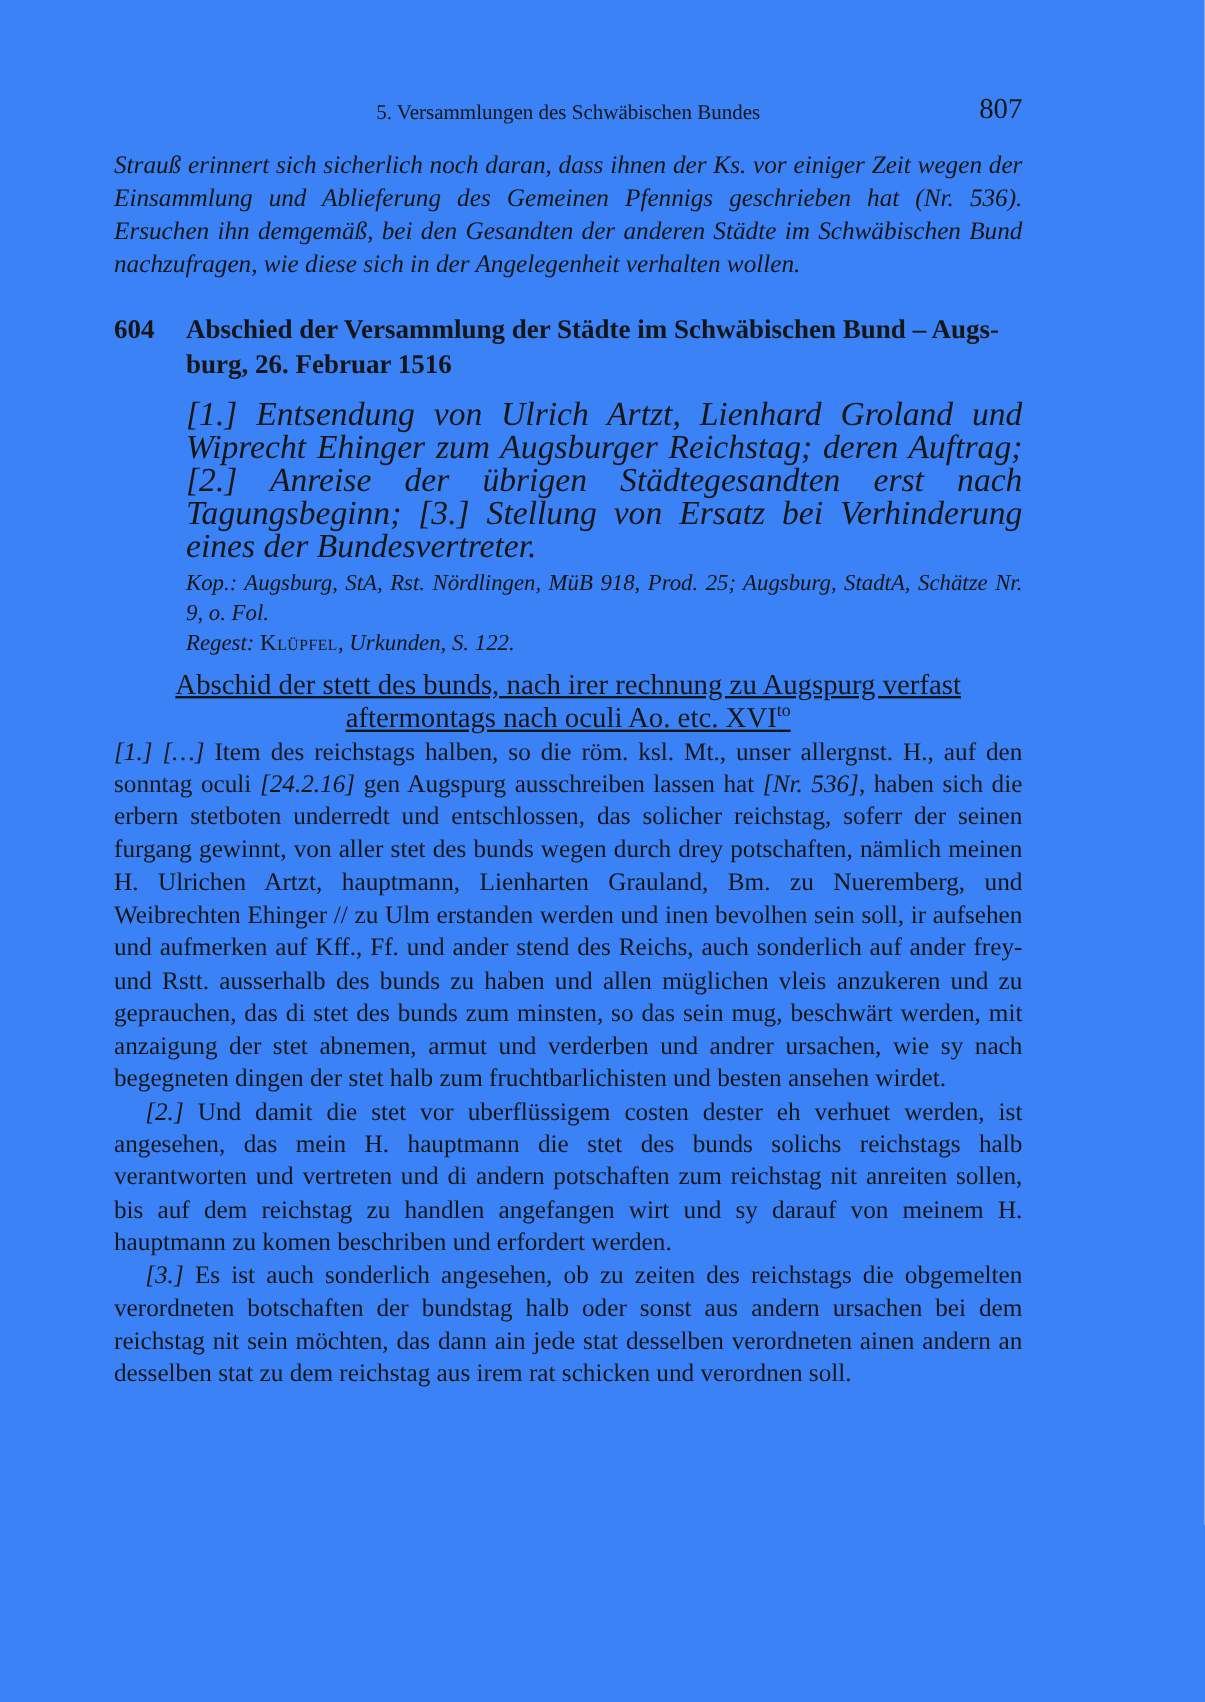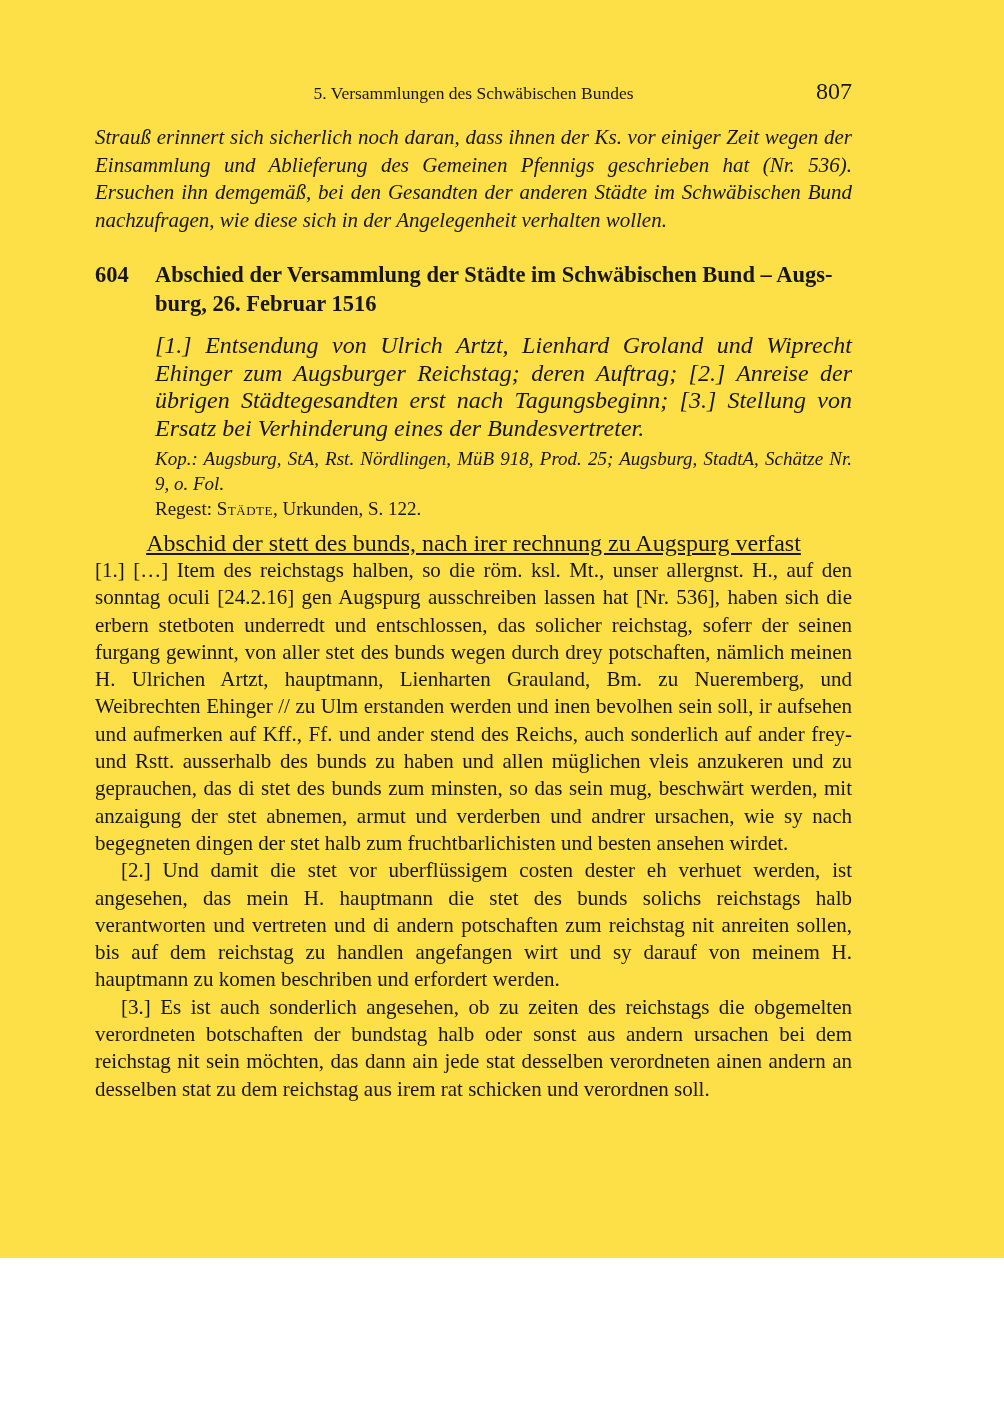--- a/index.html
+++ b/index.html
@@ -1,20 +1,20 @@
 <!DOCTYPE html>
 <html><head>
 <meta charset="utf-8">
 <style>
   html, body { margin: 0; padding: 0; background: #ffffff; }
   .canvas {
     position: relative;
     width: 1004px;
-    height: 1258px;
-    background: #fde047;
+    height: 1418px;
+    background: #3b82f6;
     color: #161616;
     font-family: "Liberation Serif", serif;
     overflow: hidden;
   }
   .content {
     position: absolute;
     left: 95px;
     top: 82px;
     width: 757px;
   }
@@ -43,39 +43,39 @@
     display: flex;
     font-weight: bold;
     font-size: 22.5px;
     line-height: 29px;
     margin-top: 26px;
   }
   .entry-num { width: 60px; flex: none; }
   .entry-title { flex: 1; }
   .summary {
     font-style: italic;
-    font-size: 24px;
+    font-size: 28px;
     line-height: 27.5px;
     text-align: justify;
     margin: 14px 0 0 60px;
   }
   .kop {
     font-style: italic;
     font-size: 19px;
     line-height: 25px;
     text-align: justify;
     margin: 4px 0 0 60px;
   }
   .regest {
     font-size: 19px;
     line-height: 25px;
     margin: 0 0 0 60px;
   }
   .sc { font-variant: small-caps; letter-spacing: 0.5px; }
-  .it { }
+  .it { font-style: italic; }
   .doc-title {
     text-align: center;
     font-size: 24px;
     line-height: 28px;
     margin-top: 8px;
     text-decoration: underline;
   }
   .doc-title sup { font-size: 0.62em; line-height: 0; }
   .body-para {
     font-size: 21px;
@@ -100,24 +100,25 @@
 
     <div class="entry-heading">
       <span class="entry-num">604</span>
       <span class="entry-title"><span>Abschied der Versammlung der Städte im Schwäbischen Bund – Augs-</span><br><span>burg, 26. Februar 1516</span></span>
     </div>
 
     <p class="summary">[1.] Entsendung von Ulrich Artzt, Lienhard Groland und Wiprecht Ehinger zum Augsburger Reichstag; deren Auftrag; [2.] Anreise der übrigen Städtegesandten erst nach Tagungsbeginn; [3.] Stellung von Ersatz bei Verhinderung eines der Bundesvertreter.</p>
 
     <p class="kop">Kop.: Augsburg, StA, Rst. Nördlingen, MüB 918, Prod. 25; Augsburg, StadtA, Schätze Nr. 9, o. Fol.</p>
 
-    <p class="regest"><span class="it">Regest: </span><span class="sc">Städte</span><span>, </span><span class="it">Urkunden, S. 122.</span></p>
+    <p class="regest"><span class="it">Regest: </span><span class="sc">Klüpfel</span><span>, </span><span class="it">Urkunden, S. 122.</span></p>
 
     <div class="doc-title">
       <div>Abschid der stett des bunds, nach irer rechnung zu Augspurg verfast</div>
+      <div><span>aftermontags nach oculi Ao. etc. XVI</span><sup>to</sup></div>
     </div>
 
     <p class="body-para"><span class="it">[1.] […] </span><span>Item des reichstags halben, so die röm. ksl. Mt., unser allergnst. H., auf den sonntag oculi </span><span class="it">[24.2.16]</span><span> gen Augspurg ausschreiben lassen hat </span><span class="it">[Nr. 536]</span><span>, haben sich die erbern stetboten underredt und entschlossen, das solicher reichstag, soferr der seinen furgang gewinnt, von aller stet des bunds wegen durch drey potschaften, nämlich meinen H. Ulrichen Artzt, hauptmann, Lienharten Grauland, Bm. zu Nueremberg, und Weibrechten Ehinger // zu Ulm erstanden werden und inen bevolhen sein soll, ir aufsehen und aufmerken auf Kff., Ff. und ander stend des Reichs, auch sonderlich auf ander frey- und Rstt. ausserhalb des bunds zu haben und allen müglichen vleis anzukeren und zu geprauchen, das di stet des bunds zum minsten, so das sein mug, beschwärt werden, mit anzaigung der stet abnemen, armut und verderben und andrer ursachen, wie sy nach begegneten dingen der stet halb zum fruchtbarlichisten und besten ansehen wirdet.</span></p>
 
     <p class="body-para indent"><span class="it">[2.] </span><span>Und damit die stet vor uberflüssigem costen dester eh verhuet werden, ist angesehen, das mein H. hauptmann die stet des bunds solichs reichstags halb verantworten und vertreten und di andern potschaften zum reichstag nit anreiten sollen, bis auf dem reichstag zu handlen angefangen wirt und sy darauf von meinem H. hauptmann zu komen beschriben und erfordert werden.</span></p>
 
     <p class="body-para indent"><span class="it">[3.] </span><span>Es ist auch sonderlich angesehen, ob zu zeiten des reichstags die obgemelten verordneten botschaften der bundstag halb oder sonst aus andern ursachen bei dem reichstag nit sein möchten, das dann ain jede stat desselben verordneten ainen andern an desselben stat zu dem reichstag aus irem rat schicken und verordnen soll.</span></p>
 
   </div>
 </div>

